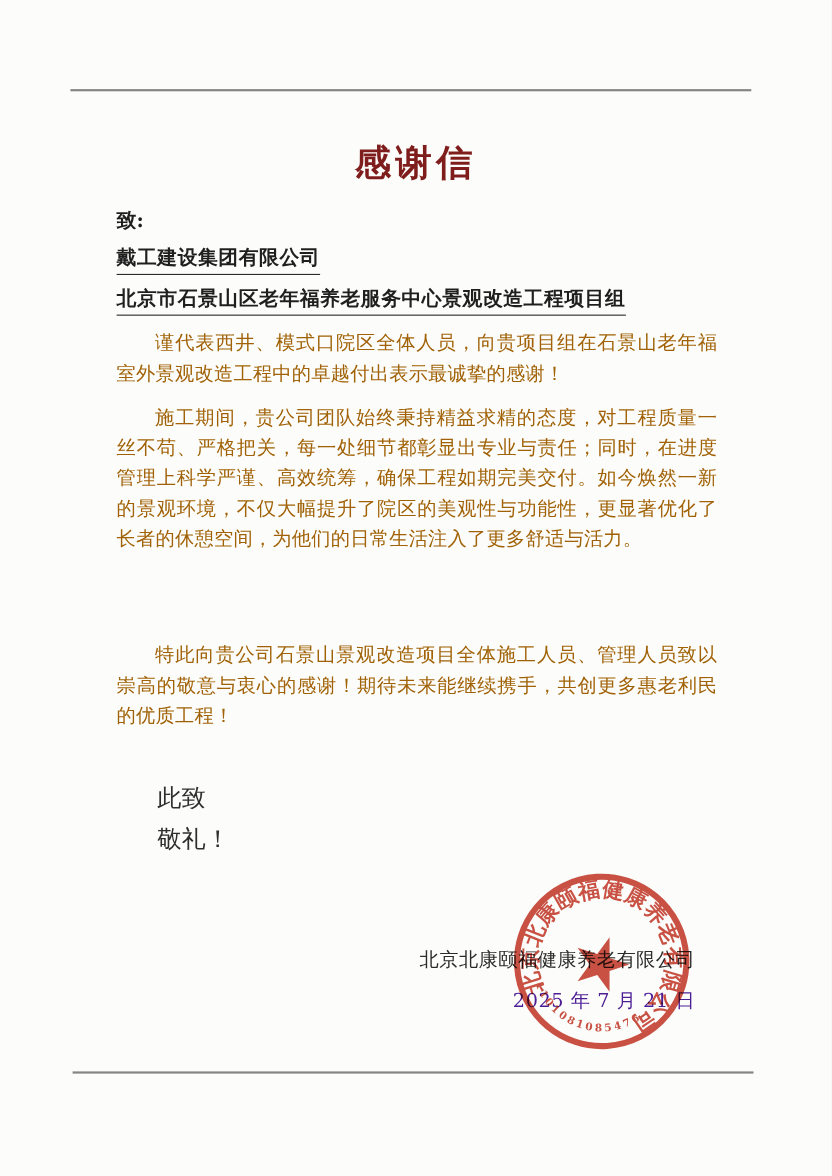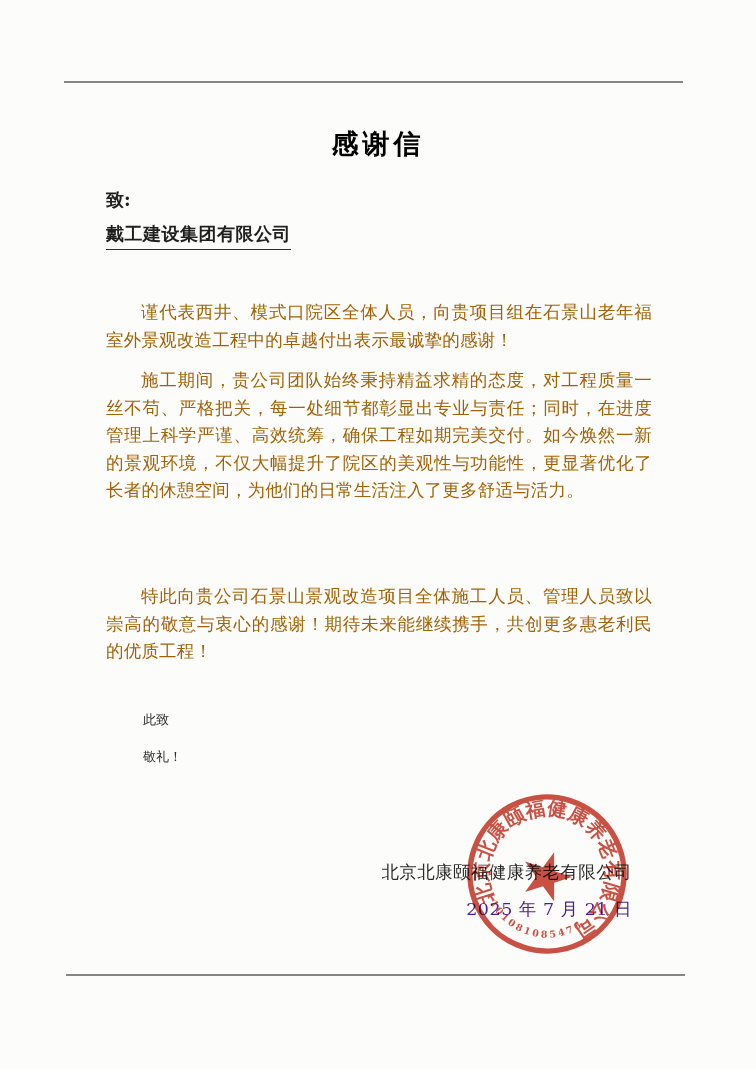--- a/index.html
+++ b/index.html
@@ -24,24 +24,24 @@
   }
   .rule-top { left: 64px; width: 619px; top: 81px; }
   .rule-bottom { left: 66px; width: 619px; top: 974px; }
 
   .title {
     position: absolute;
     top: 126px;
     left: 0;
     width: 100%;
     text-align: center;
-    font-size: 27px;
+    font-size: 33px;
     font-weight: 700;
     letter-spacing: 4px;
-    color: #000000;
+    color: #7f1d1d;
   }
 
   .salutation {
     position: absolute;
     left: 106px;
     top: 188px;
     font-size: 18px;
     font-weight: 700;
     color: #1f1f1f;
   }
@@ -75,21 +75,21 @@
     letter-spacing: 0.2px;
   }
   .para-1 { top: 299px; }
   .para-2 { top: 367px; }
   .para-3 { top: 514px; }
   .para-4 { top: 583px; }
 
   .closing-line {
     position: absolute;
     left: 143px;
-    font-size: 13px;
+    font-size: 22px;
     color: #2e2e2e;
     text-align: right;
   }
   .closing-1 { top: 711px; }
   .closing-2 { top: 748px; }
 
   .sig-company {
     position: absolute;
     top: 860px;
     right: 124px;
@@ -127,20 +127,23 @@
 
   <div class="rule rule-top"></div>
 
   <div class="title">感谢信</div>
 
   <div class="salutation">致:</div>
 
   <div class="recipient recipient-1">
     <span class="uline">戴工建设集团有限公司</span>
   </div>
+  <div class="recipient recipient-2">
+    <span class="uline">北京市石景山区老年福养老服务中心景观改造工程项目组</span>
+  </div>
 
   <p class="para para-1">谨代表西井、模式口院区全体人员，向贵项目组在石景山老年福室外景观改造工程中的卓越付出表示最诚挚的感谢！</p>
   <p class="para para-2">施工期间，贵公司团队始终秉持精益求精的态度，对工程质量一丝不苟、严格把关，每一处细节都彰显出专业与责任；同时，在进度管理上科学严谨、高效统筹，确保工程如期完美交付。如今焕然一新的景观环境，不仅大幅提升了院区的美观性与功能性，更显著优化了长者的休憩空间，为他们的日常生活注入了更多舒适与活力。</p>
   <p class="para para-4">特此向贵公司石景山景观改造项目全体施工人员、管理人员致以崇高的敬意与衷心的感谢！期待未来能继续携手，共创更多惠老利民的优质工程！</p>
 
   <div class="closing-line closing-1">此致</div>
   <div class="closing-line closing-2">敬礼！</div>
 
   <div class="sig-company">北京北康颐福健康养老有限公司</div>
   <div class="sig-date">2025 年 7 月 21 日</div>

